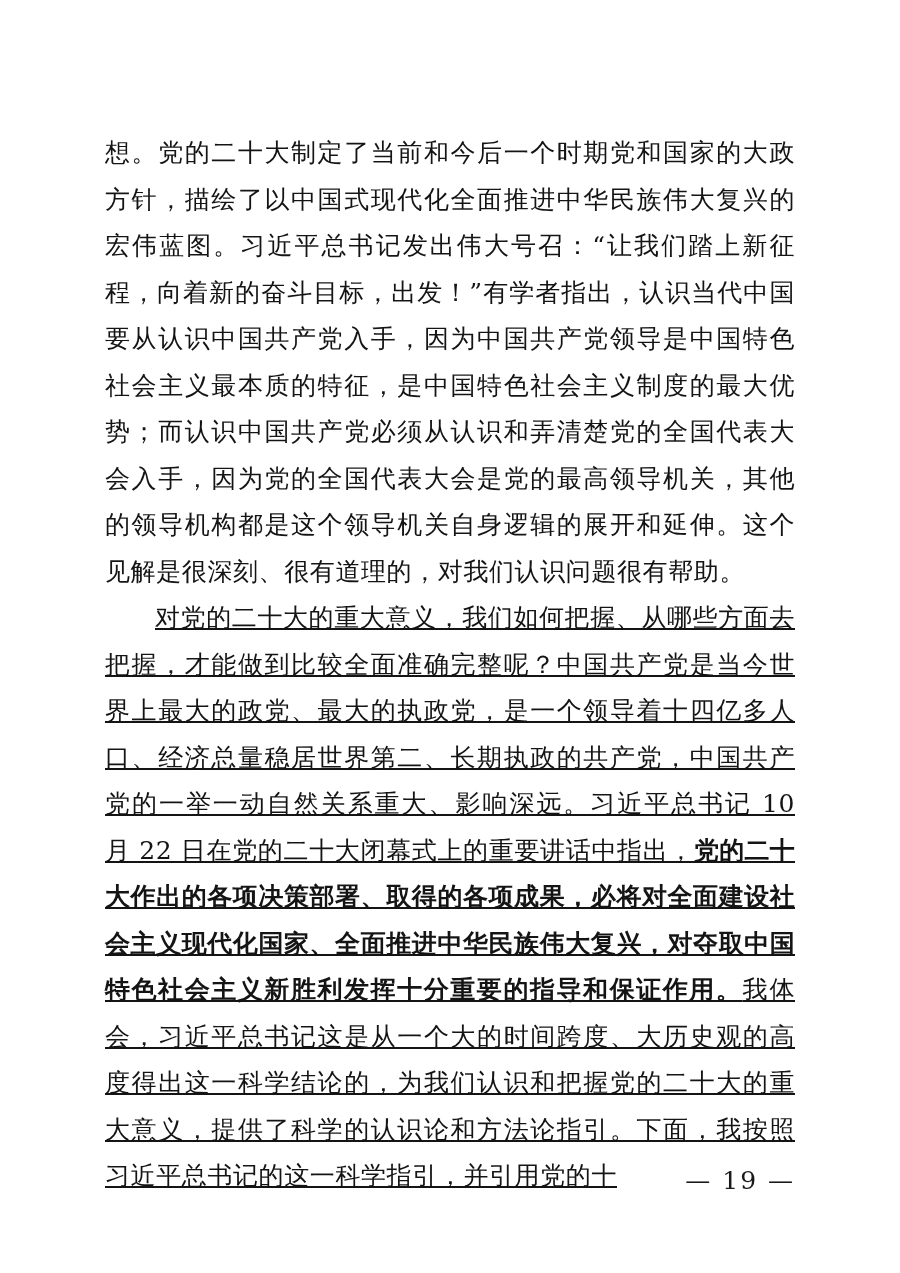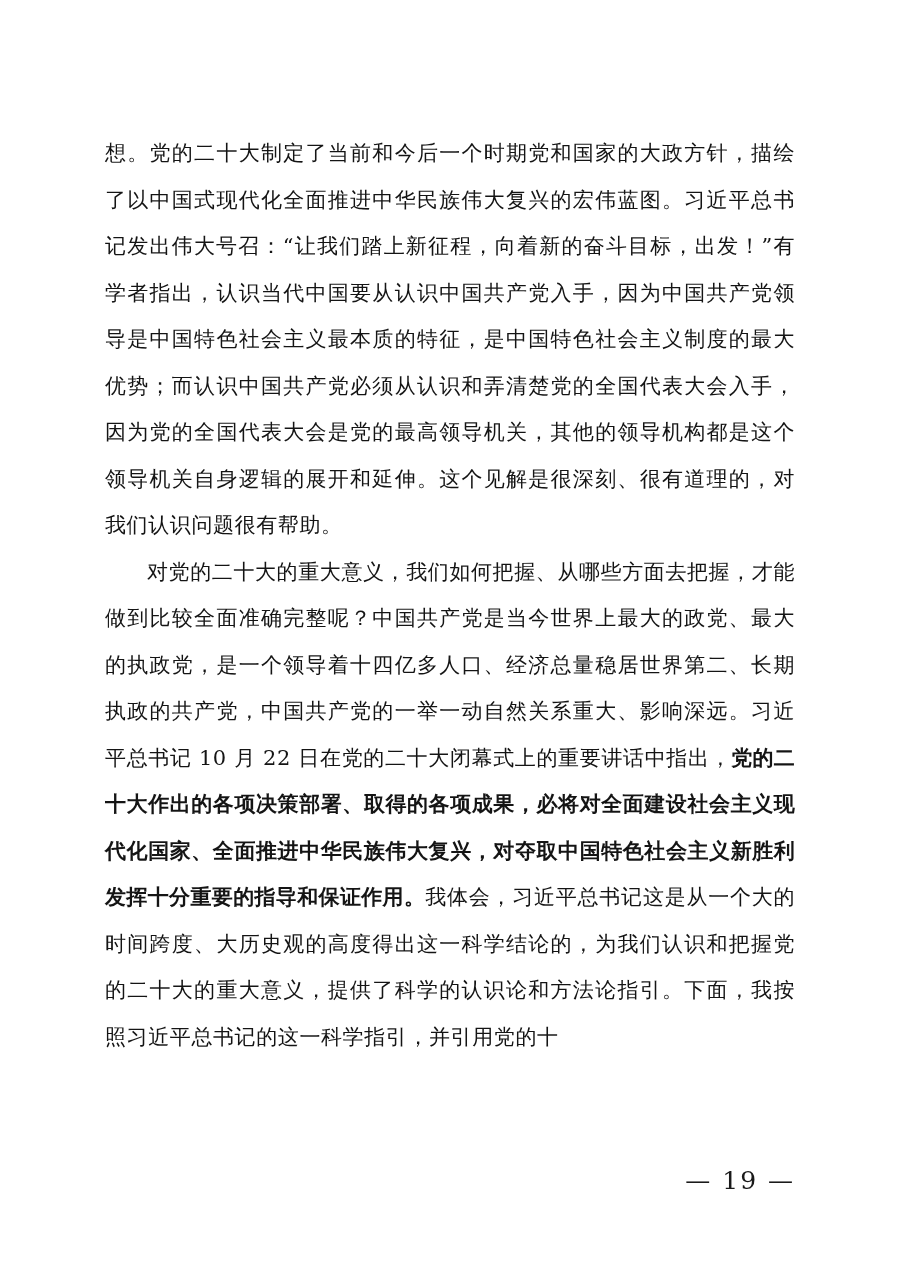--- a/index.html
+++ b/index.html
@@ -15,35 +15,36 @@
     overflow: hidden;
   }
   .page {
     position: relative;
     width: 900px;
     height: 1273px;
     box-sizing: border-box;
     padding: 130px 105px 0 105px;
   }
   .body-text {
-    font-size: 21px;
+    font-size: 25px;
     line-height: 46.5px;
     letter-spacing: 0.6px;
     text-align: justify;
     text-justify: inter-ideograph;
     color: #141414;
   }
   .para {
     margin: 0;
   }
   .para + .para {
     margin-top: 0;
   }
   .indent {
     text-indent: 2em;
+    text-decoration: underline;
   }
   .bold {
     font-weight: 700;
     letter-spacing: 0.2px;
   }
   .page-number {
     position: absolute;
     right: 105px;
     bottom: 78px;
     font-size: 25px;

